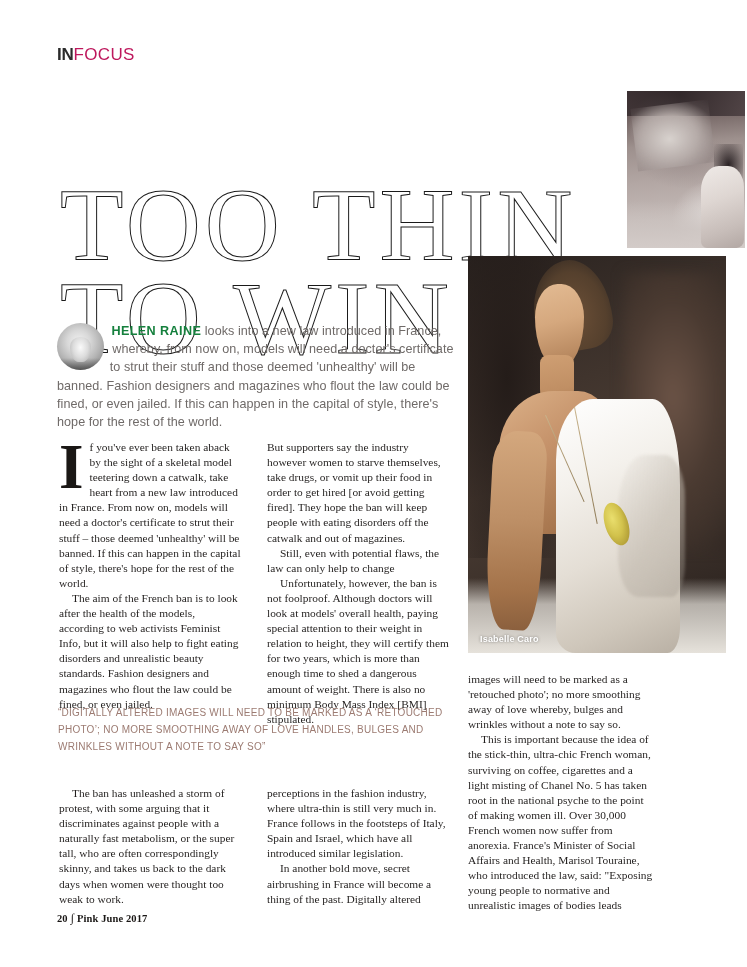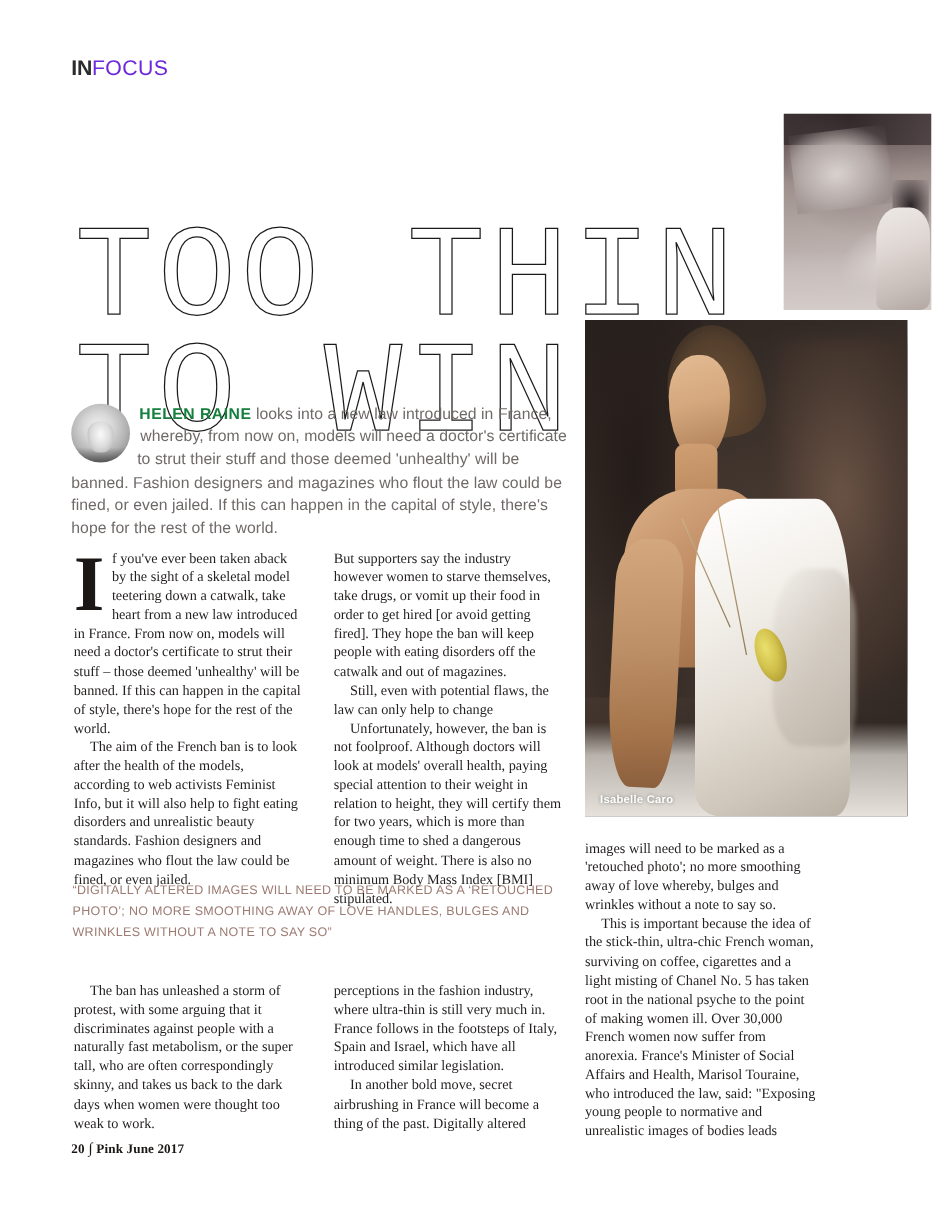--- a/index.html
+++ b/index.html
@@ -20,29 +20,29 @@
   .section-header {
     position: absolute;
     left: 57px;
     top: 45px;
     font-family: "Liberation Sans", sans-serif;
     font-size: 17px;
     letter-spacing: 0.3px;
     color: #2b2b2b;
   }
   .section-header .sh-bold { font-weight: 700; letter-spacing: -0.2px; }
-  .section-header .sh-light { font-weight: 400; color: #6d28d9; }
+  .section-header .sh-light { font-weight: 400; color: #be185d; }
 
   
   .headline {
     position: absolute;
     left: 60px;
     top: 108px;
     width: 500px;
-    font-family: Liberation Mono, monospace;
+    font-family: Liberation Serif, serif;
     font-weight: 300;
     font-size: 104px;
     line-height: 0.90;
     letter-spacing: 4px;
     color: #ffffff;
     -webkit-text-stroke: 0px transparent;
   }
   .headline-line {
     display: block;
     color: transparent;

